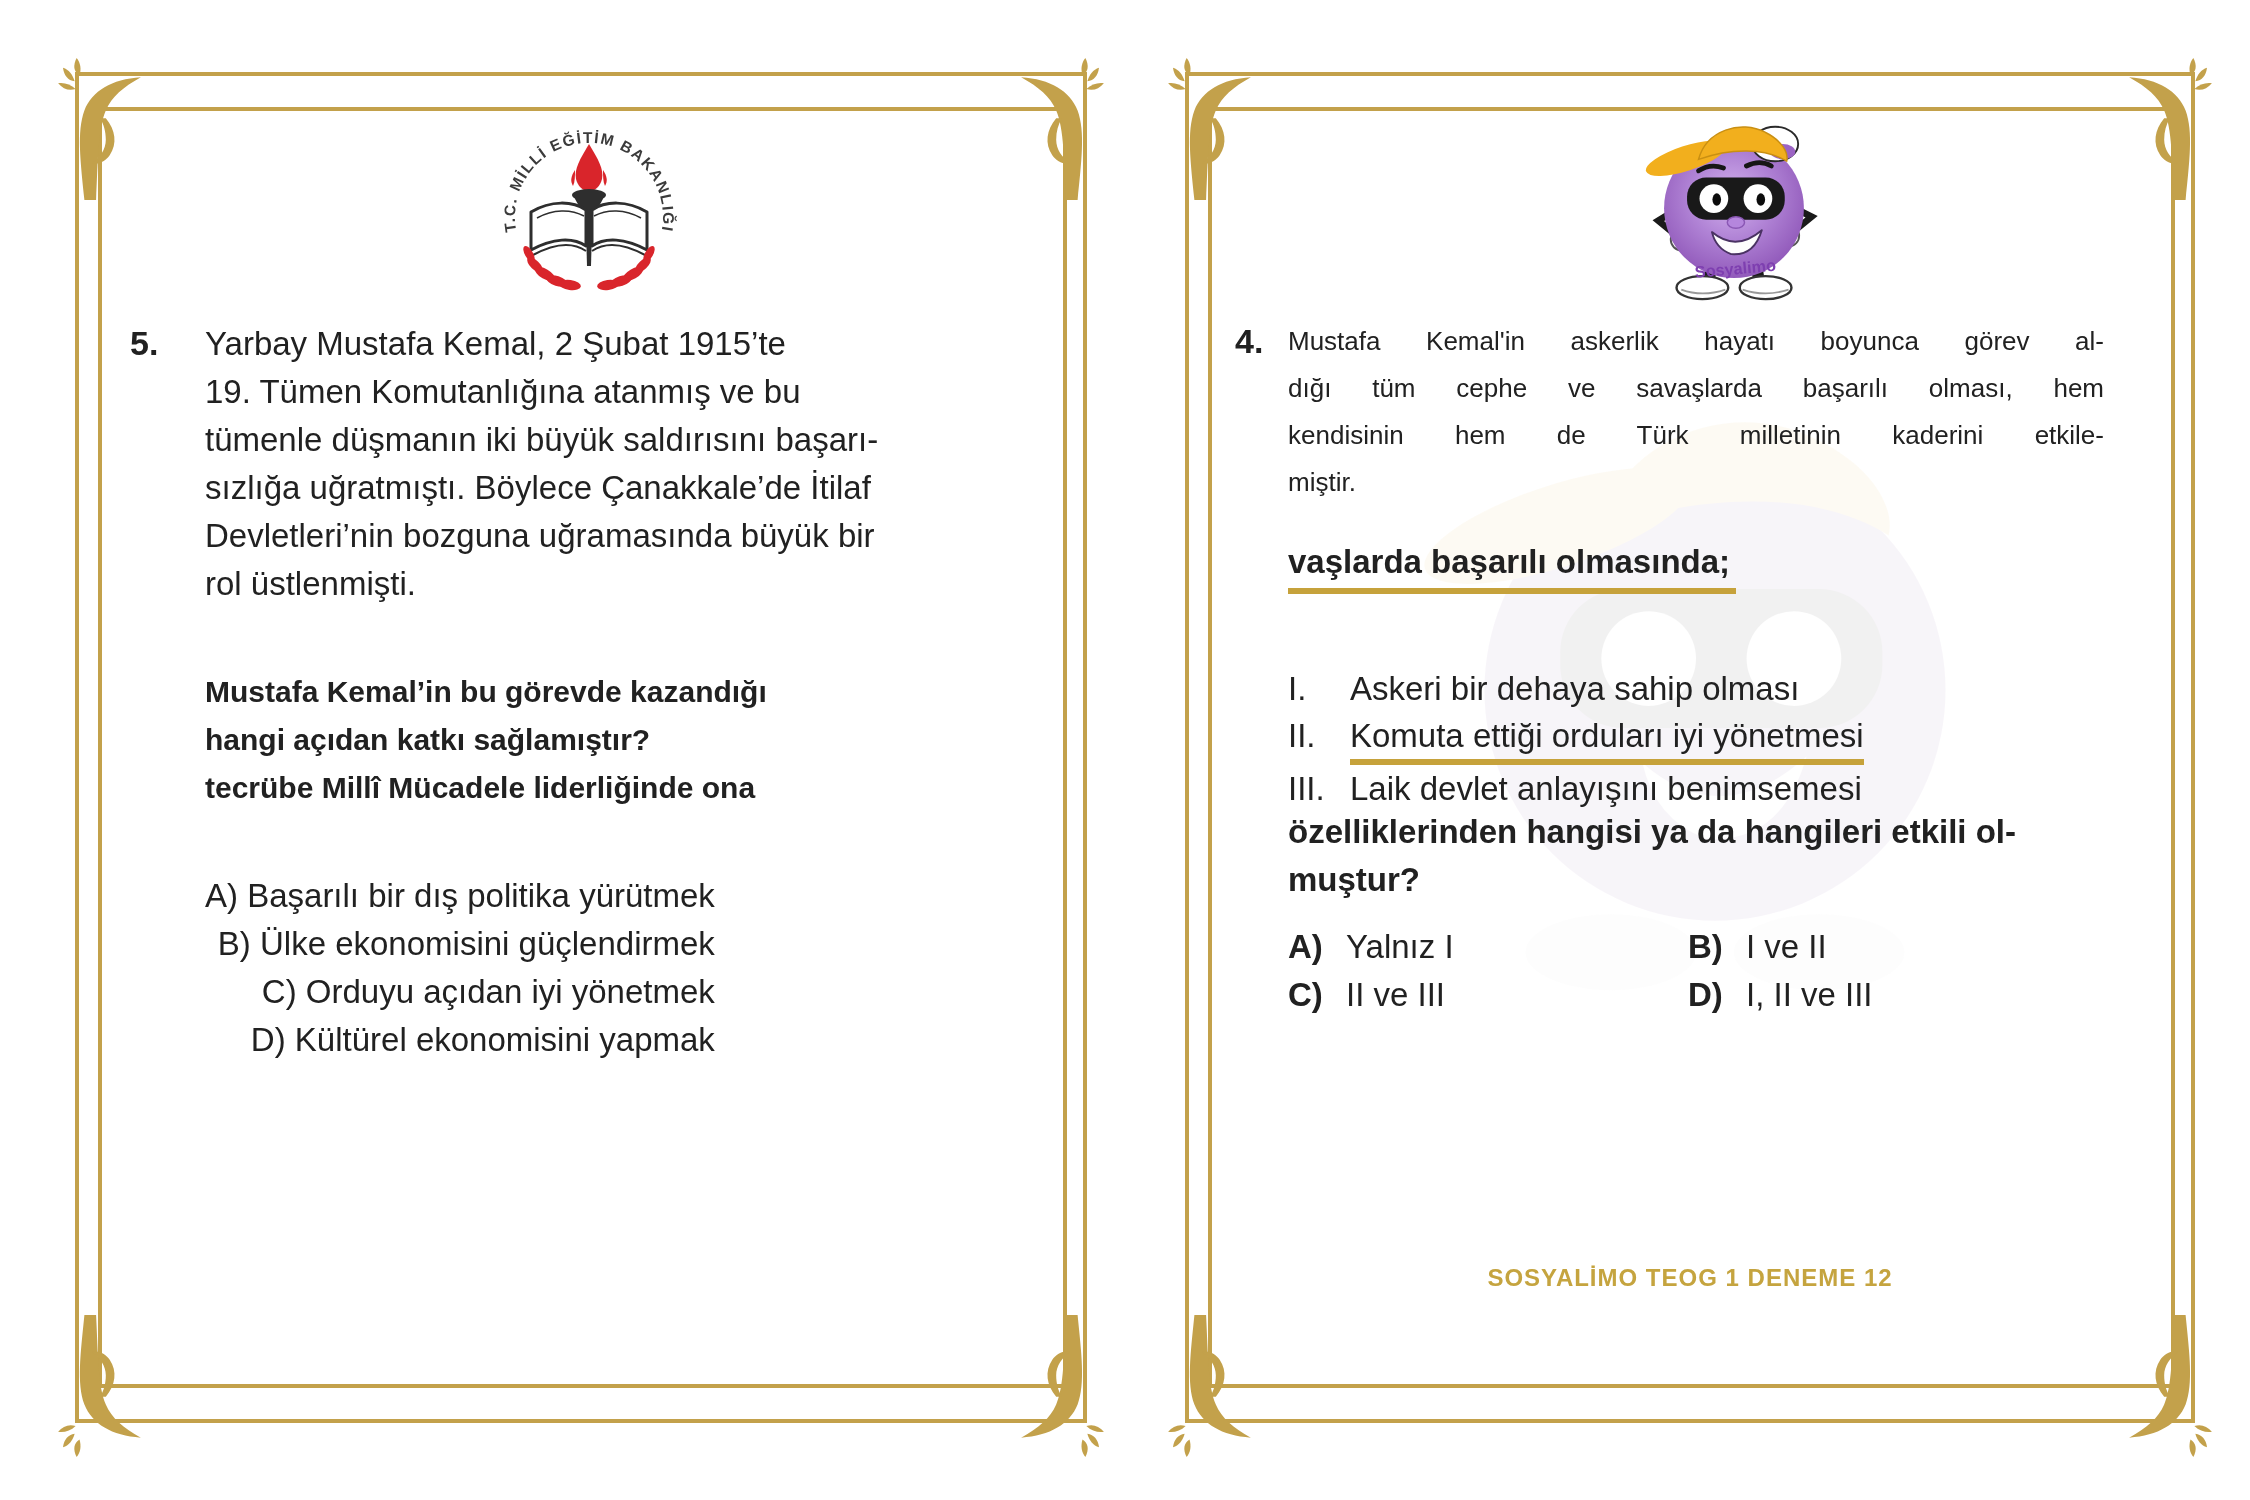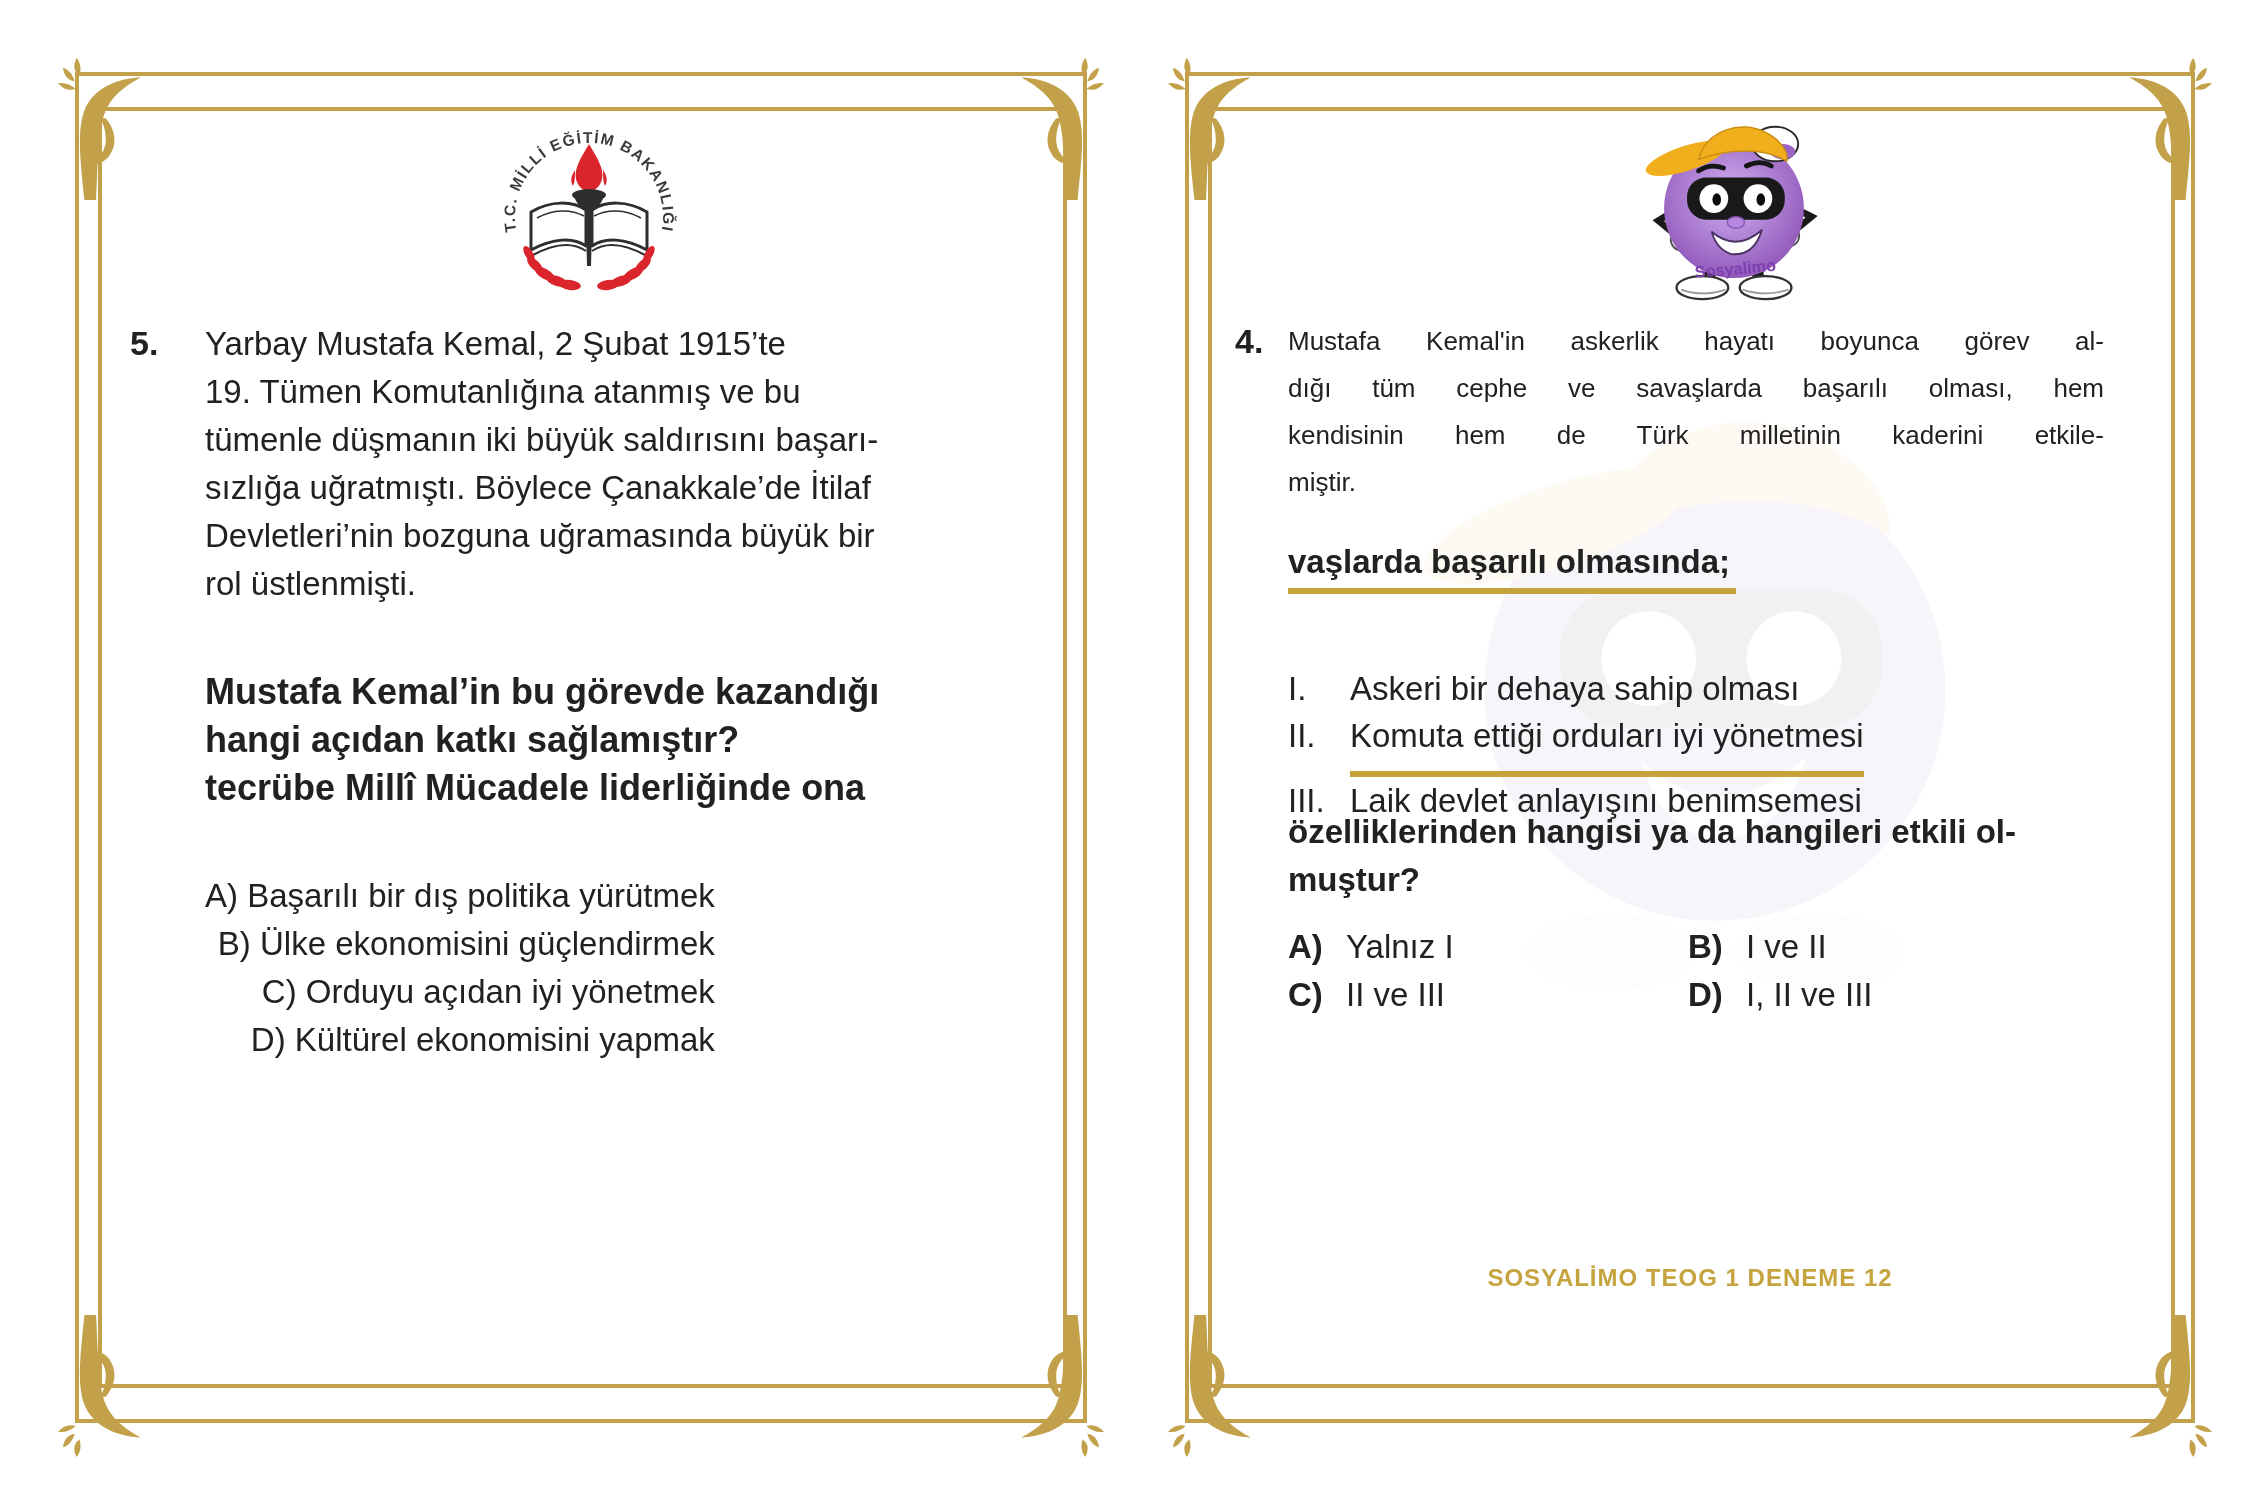--- a/index.html
+++ b/index.html
@@ -33,33 +33,33 @@
   .mascot{position:absolute;left:458px;top:26px;width:182px;height:200px;}
   .watermark{position:absolute;left:230px;top:255px;width:600px;height:660px;opacity:0.055;filter:grayscale(25%);}
 
   .qnum{position:absolute;font-size:34px;font-weight:bold;line-height:47px;}
   .q5-num{left:55px;top:248px;}
   .q4-num{left:50px;top:246px;}
 
   .textline{font-size:33px;line-height:48px;white-space:nowrap;}
   .q5-body{position:absolute;left:130px;top:248px;}
   .q5-stem{position:absolute;left:130px;top:596px;font-weight:bold;}
-  .q5-stem .textline{font-size:36px;}
+  .q5-stem .textline{font-size:30px;}
   .q5-options{position:absolute;left:130px;top:800px;text-align:right;}
 
   .q4-body{position:absolute;left:103px;top:246px;width:816px;}
   .q4-body .bodyline{font-size:26px;line-height:47px;}
   .q4-body .just{text-align:justify;text-align-last:justify;}
   .q4-stem{position:absolute;left:103px;top:470px;}
   .stem-line{display:table;font-weight:bold;font-size:33px;line-height:40px;
              border-bottom:6px solid var(--underline-gold);padding:0 6px 6px 0;margin-bottom:16px;}
   .q4-items{position:absolute;left:103px;top:593px;}
   .item{display:flex;font-size:33px;line-height:47px;white-space:nowrap;}
   .item .rn{width:62px;flex:none;}
-  .item.ul .itxt{border-bottom:6px solid var(--underline-gold);padding-bottom:12px;}
+  .item.ul .itxt{border-bottom:6px solid var(--underline-gold);padding-bottom:0;}
   .q4-closing{position:absolute;left:103px;top:736px;font-weight:bold;}
   .q4-options{position:absolute;left:103px;top:851px;display:grid;grid-template-columns:400px auto;row-gap:0;}
   .opt{display:flex;font-size:33px;line-height:48px;white-space:nowrap;}
   .opt .letter{font-weight:bold;width:58px;flex:none;}
 
   .footer{position:absolute;left:0;right:0;top:1192px;text-align:center;
           font-size:24px;font-weight:bold;letter-spacing:1px;color:var(--footer-gold);}
 </style>
 </head>
 <body>

